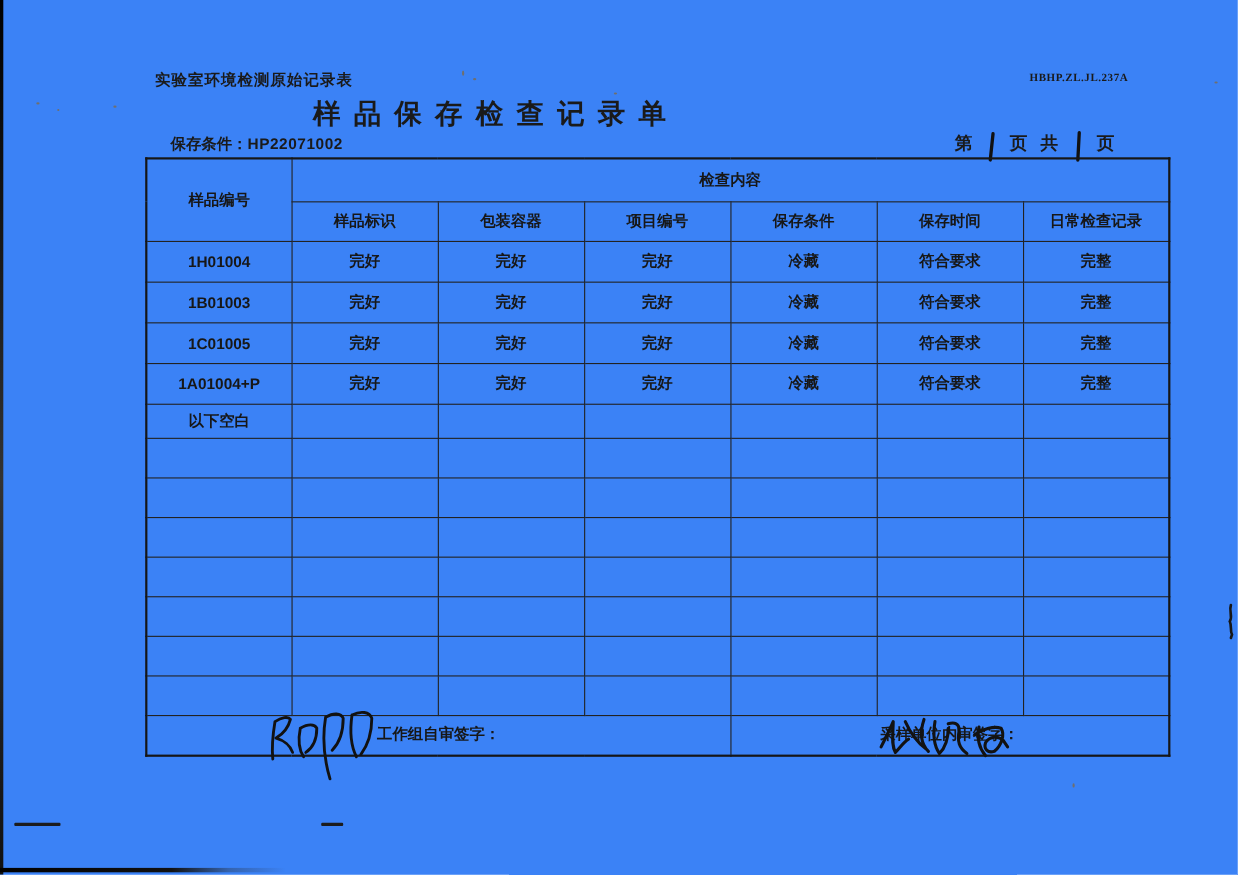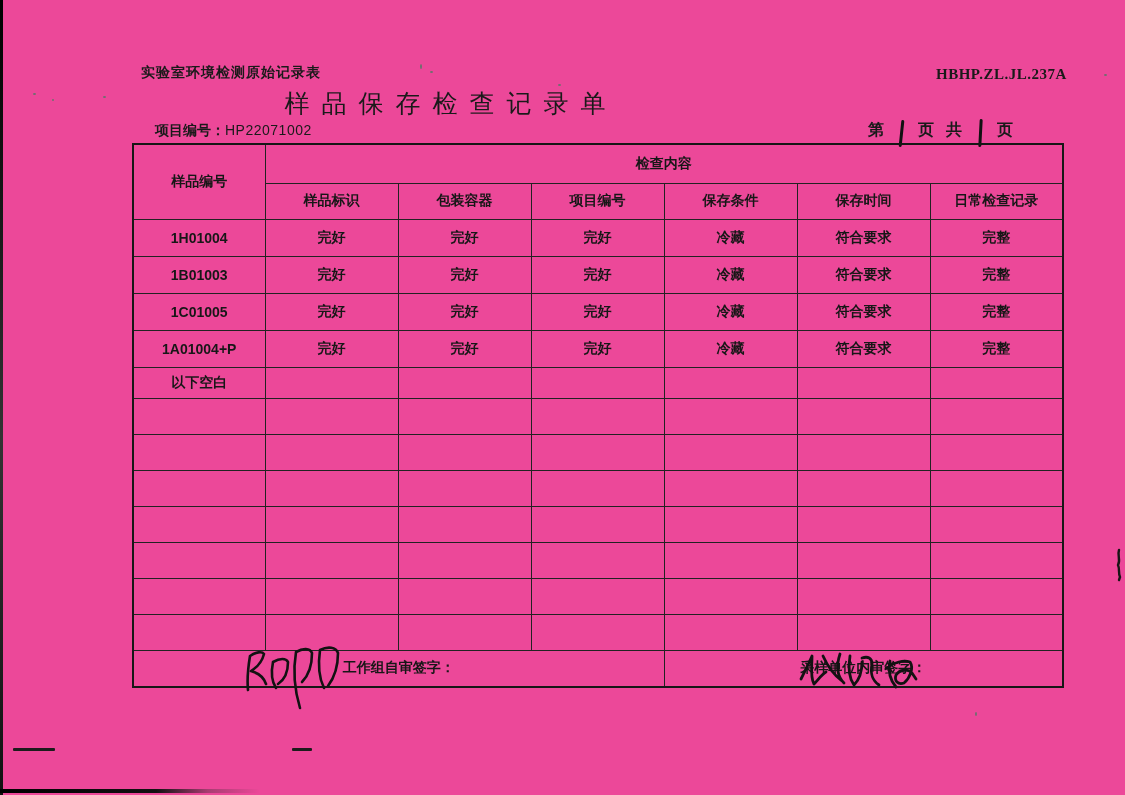--- a/index.html
+++ b/index.html
@@ -1,30 +1,30 @@
 <!DOCTYPE html>
 <html><head>
 <meta charset="utf-8">
 <style>
   html,body{margin:0;padding:0;}
   body{
     width:1125px;height:795px;position:relative;background:#ffffff;
     font-family:"Liberation Sans","DejaVu Sans",sans-serif;
     color:#1a1a1a;overflow:hidden;
   }
-  .sheet{position:absolute;inset:0;background:#ec4899;}
+  .sheet{position:absolute;inset:0;background:#3b82f6;}
 
   
   .doc-type{position:absolute;left:141px;top:64px;font-size:14px;font-weight:bold;letter-spacing:1px;}
-  .doc-code{position:absolute;left:936px;top:66px;font-size:15px;font-weight:bold;
+  .doc-code{position:absolute;left:936px;top:66px;font-size:10px;font-weight:bold;
             font-family:"Liberation Serif","DejaVu Serif",serif;letter-spacing:.5px;}
   .title{position:absolute;left:0;top:87px;width:890px;text-align:center;
-         font-size:25px;font-weight:normal;letter-spacing:12px;text-indent:12px;}
+         font-size:25px;font-weight:bold;letter-spacing:12px;text-indent:12px;}
   .project{position:absolute;left:155px;top:122px;font-size:14px;font-weight:bold;}
-  .project .val{font-weight:normal;letter-spacing:.5px;}
+  .project .val{font-weight:bold;letter-spacing:.5px;}
 
   .pagenums{position:absolute;left:868px;top:118px;height:24px;
             display:flex;align-items:center;font-size:16px;font-weight:bold;}
   .pagenums .zi{display:inline-block;}
   .hw-stroke{display:inline-block;width:3px;height:27px;background:#111;
              border-radius:2px;transform:rotate(6deg);position:relative;top:3px;}
   .hw-stroke.s2{transform:rotate(3deg);height:28px;}
   .sr{position:absolute;opacity:0;font-size:1px;}
 
   .g1{margin-left:16px;} .g2{margin-left:15px;}
@@ -81,21 +81,21 @@
   <div class="speck" style="left:103px;top:96px;width:3px;height:2px;"></div>
   <div class="speck" style="left:420px;top:64px;width:2px;height:5px;"></div>
   <div class="speck" style="left:430px;top:71px;width:3px;height:2px;"></div>
   <div class="speck" style="left:558px;top:84px;width:3px;height:2px;"></div>
   <div class="speck" style="left:1104px;top:74px;width:3px;height:2px;"></div>
   <div class="speck" style="left:975px;top:712px;width:2px;height:4px;"></div>
 
   <div class="doc-type">实验室环境检测原始记录表</div>
   <div class="doc-code">HBHP.ZL.JL.237A</div>
   <div class="title">样品保存检查记录单</div>
-  <div class="project"><span>项目编号：</span><span class="val">HP22071002</span></div>
+  <div class="project"><span>保存条件：</span><span class="val">HP22071002</span></div>
 
   <div class="pagenums">
     <span class="zi">第</span>
     <span class="hw-stroke g1">
         <span class="sr">1</span>
       </span>
     <span class="zi g2">页</span>
     <span class="zi g4">共</span>
     <span class="hw-stroke s2 g5">
         <span class="sr">1</span>

